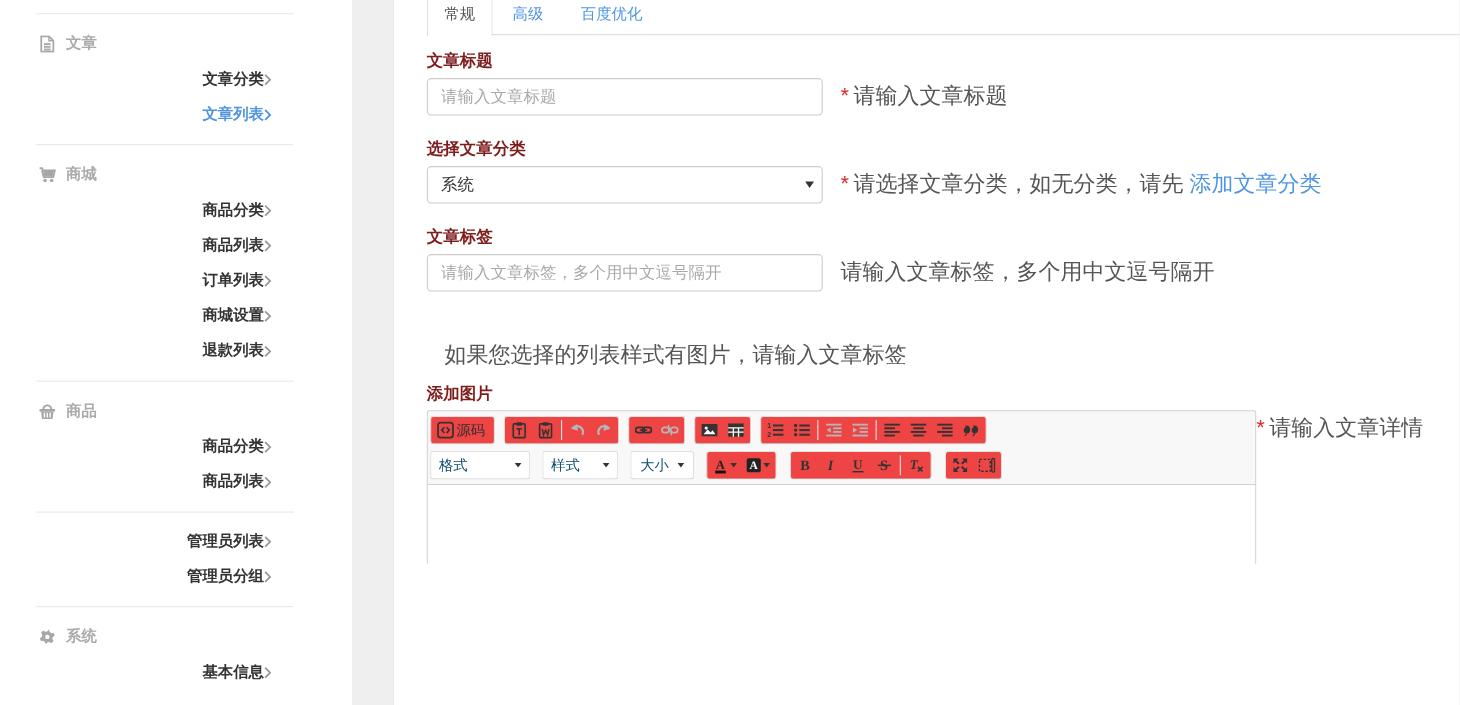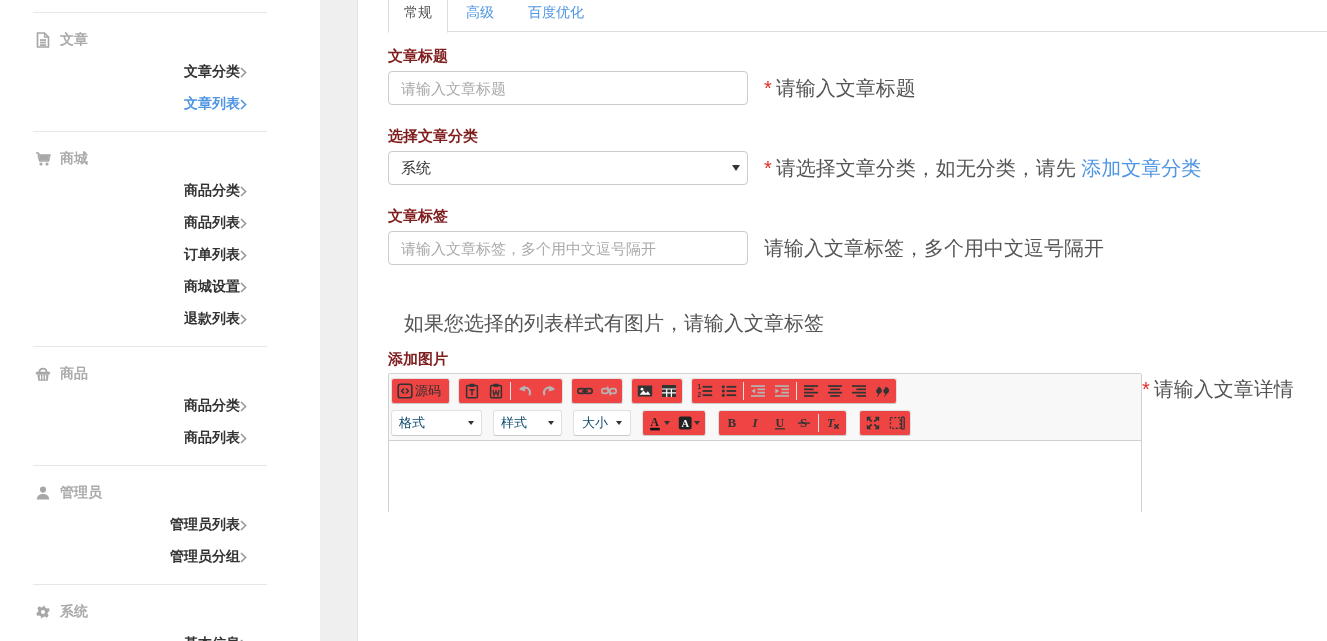--- a/index.html
+++ b/index.html
@@ -208,29 +208,20 @@
         <li class="side-item">
           <span class="lbl">商品列表</span>
           <span class="chev" style="color:#999">
             <svg width="7" height="11" viewBox="0 0 7 11">
               <path d="M1 1 L5.6 5.5 L1 10" fill="none" stroke="currentColor" stroke-width="1.6"></path>
             </svg>
           </span>
         </li>
       </ul>
       <ul class="side-section">
-        <li class="side-head">
-          <span class="s-icon">
-            <svg width="16" height="16" viewBox="0 0 16 16">
-              <circle cx="8" cy="4.6" r="3.1" fill="#a7a7a7"></circle>
-              <path d="M1.8 14.5 C1.8 10.5 5 9 8 9 C11 9 14.2 10.5 14.2 14.5 Z" fill="#a7a7a7"></path>
-            </svg>
-          </span>
-          <span>管理员</span>
-        </li>
         <li class="side-item">
           <span class="lbl">管理员列表</span>
           <span class="chev" style="color:#999">
             <svg width="7" height="11" viewBox="0 0 7 11">
               <path d="M1 1 L5.6 5.5 L1 10" fill="none" stroke="currentColor" stroke-width="1.6"></path>
             </svg>
           </span>
         </li>
         <li class="side-item">
           <span class="lbl">管理员分组</span>

